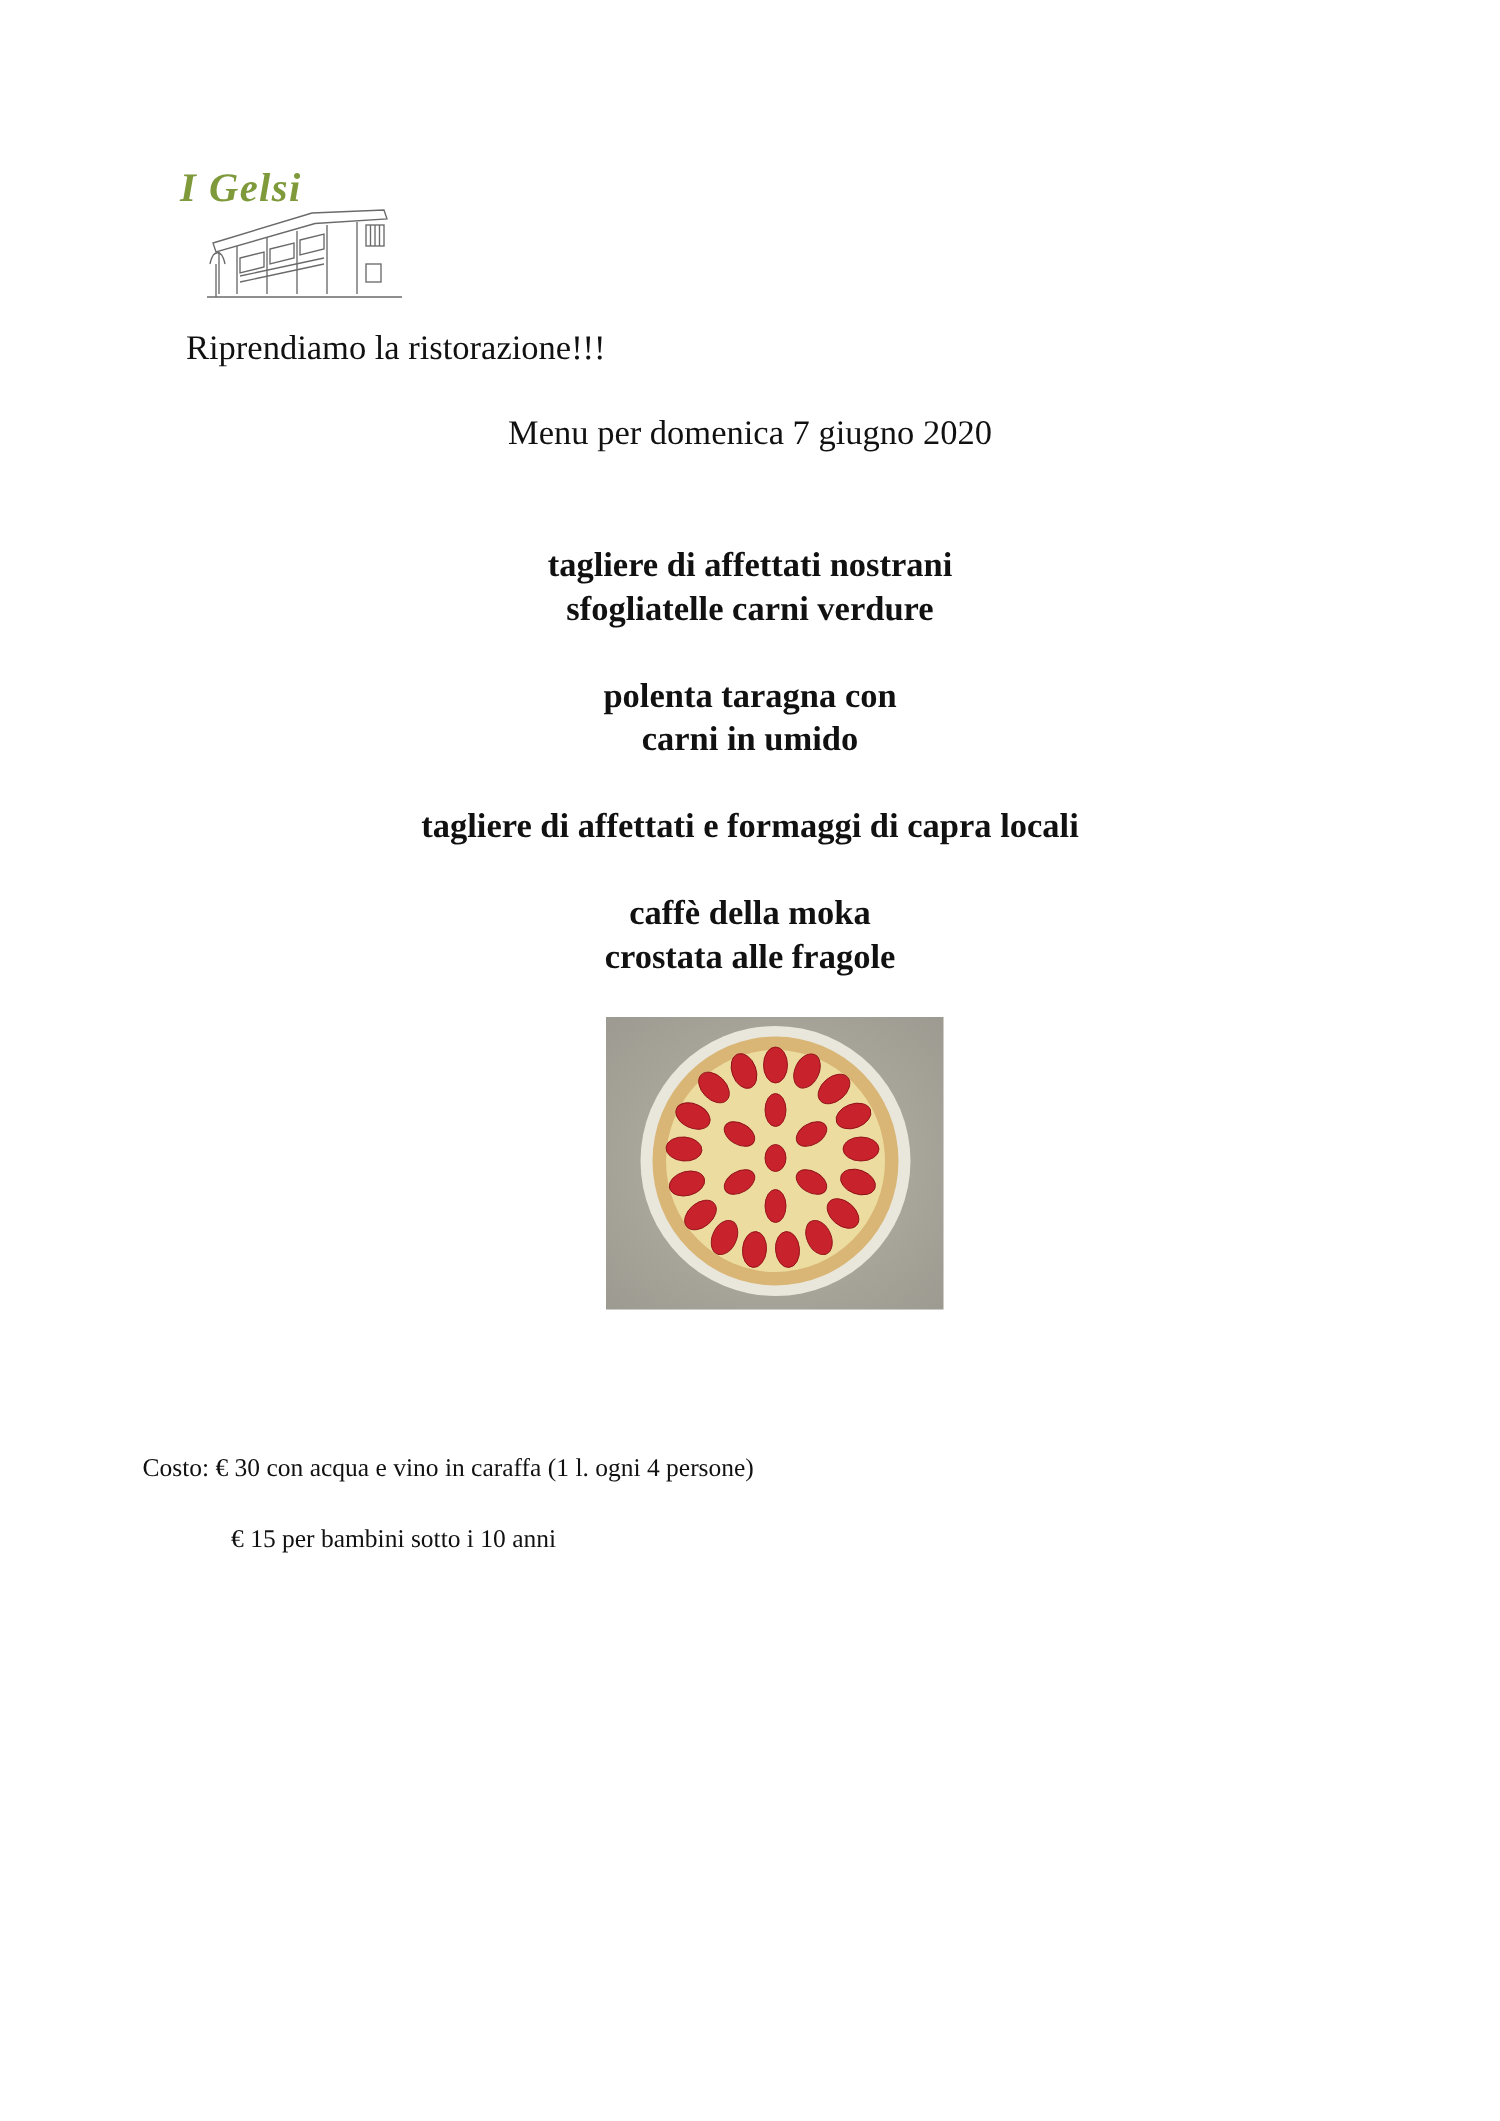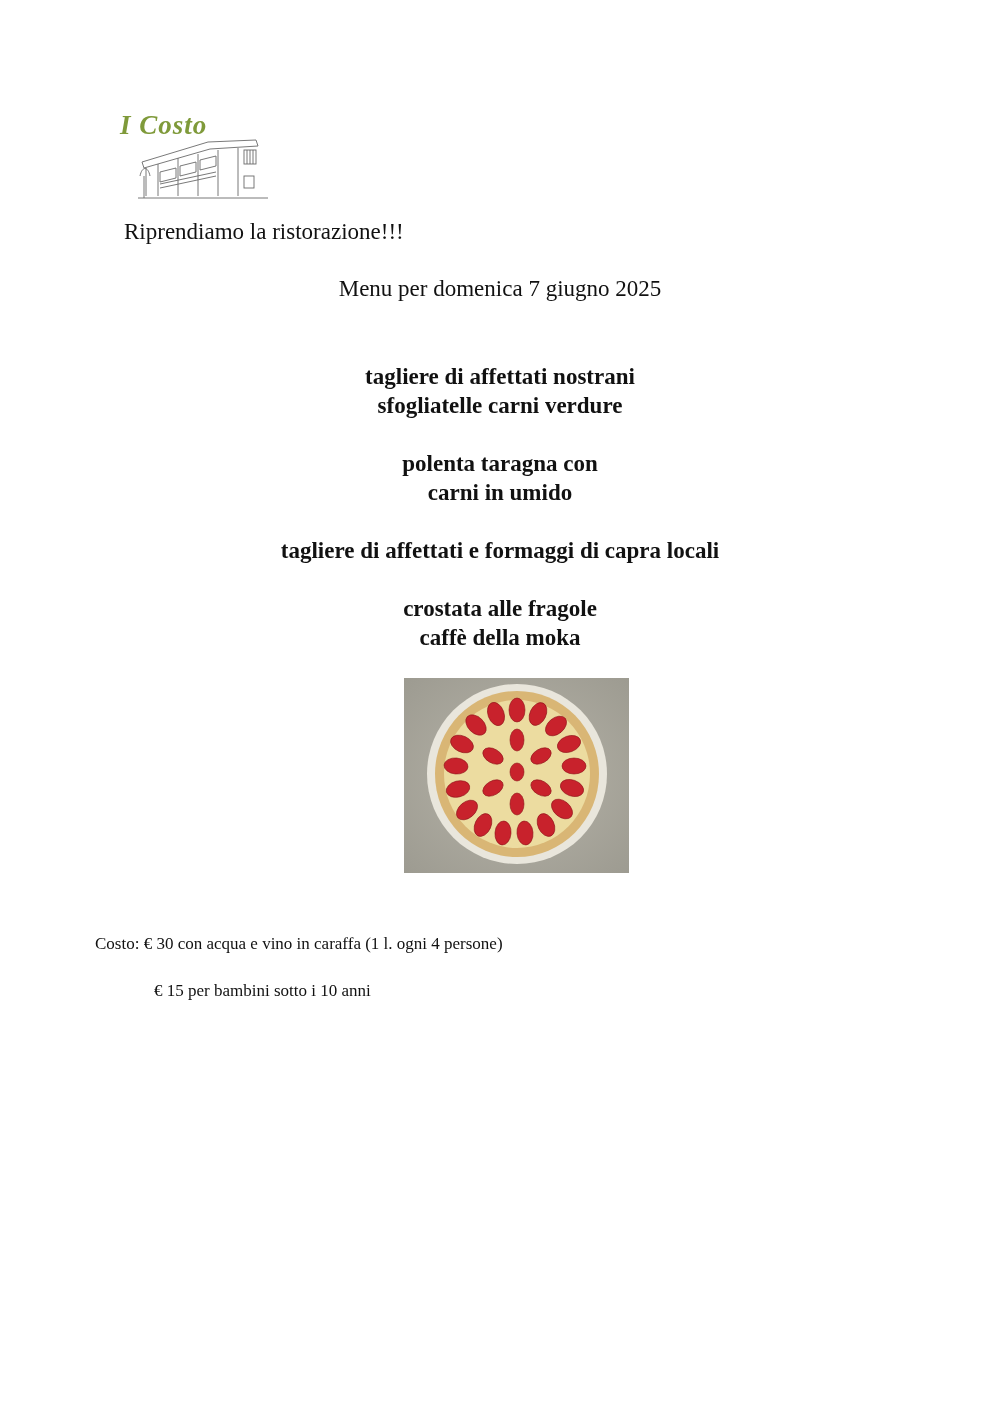--- a/index.html
+++ b/index.html
@@ -7,60 +7,60 @@
          font-family: "Liberation Serif", serif; color: #111; }
   .abs { position: absolute; }
   .logo { left: 108px; top: 108px; width: 165px; height: 96px; }
   .logo-text { position: absolute; left: 12px; top: 2px; font-family: "Liberation Serif", serif;
                font-style: italic; font-weight: bold; font-size: 27px; color: #7f9a3a; letter-spacing: 1px; }
   .logo-sketch { position: absolute; left: 30px; top: 24px; }
   .intro { left: 95px; top: 219px; font-size: 23px; margin-left: 29px; }
   .title { left: 0; width: 1000px; top: 276px; text-align: center; font-size: 23px; }
   .menu { left: 0; width: 1000px; text-align: center; font-size: 23px; line-height: 29px; font-weight: bold; }
   .photo { left: 404px; top: 678px; width: 225px; height: 195px; overflow: hidden; background: #a9a79d; }
-  .costs { left: 95px; font-size: 17px; }
+  .costs { left: 95px; font-size: 17px; margin-top: 35px; }
 </style>
 </head>
 <body>
 
 <div class="abs logo">
-  <div class="logo-text">I Costo</div>
+  <div class="logo-text">I Gelsi</div>
   <svg class="logo-sketch" width="132" height="70" viewBox="0 0 132 70">
     <g fill="none" stroke="#6a6a6a" stroke-width="0.9">
       <path d="M4 30 L70 10 L118 8 L120 14 L72 17 L6 36 Z"></path>
       <path d="M8 36 L8 64 M20 32 L20 64 M40 26 L40 64 M60 22 L60 64 M80 18 L80 64 M100 16 L100 64"></path>
       <path d="M22 40 L38 36 L38 46 L22 50 Z M42 34 L58 30 L58 40 L42 44 Z M62 28 L78 24 L78 34 L62 38 Z"></path>
       <path d="M22 52 L78 40 M22 56 L78 44"></path>
       <rect x="106" y="18" width="12" height="14"></rect>
       <path d="M109 18 V32 M112 18 V32 M115 18 V32"></path>
       <rect x="106" y="44" width="10" height="12"></rect>
       <path d="M0 66 L130 66"></path>
       <path d="M2 44 C4 34 10 34 12 44 M6 44 L6 66"></path>
     </g>
   </svg>
 </div>
 
 <div class="abs intro">Riprendiamo la ristorazione!!!</div>
 
-<div class="abs title">Menu per domenica 7 giugno 2025</div>
+<div class="abs title">Menu per domenica 7 giugno 2020</div>
 
 <div class="abs menu" style="top:362px">
   <div>tagliere di affettati nostrani</div>
   <div>sfogliatelle carni verdure</div>
 </div>
 <div class="abs menu" style="top:449px">
   <div>polenta taragna con</div>
   <div>carni in umido</div>
 </div>
 <div class="abs menu" style="top:536px">
   <div>tagliere di affettati e formaggi di capra locali</div>
 </div>
 <div class="abs menu" style="top:594px">
+  <div>caffè della moka</div>
   <div>crostata alle fragole</div>
-  <div>caffè della moka</div>
 </div>
 
 <div class="abs photo">
   <svg width="225" height="195" viewBox="0 0 225 195">
     <defs>
       <radialGradient id="bg" cx="50%" cy="50%" r="70%">
         <stop offset="0%" stop-color="#b7b4a9"></stop>
         <stop offset="100%" stop-color="#9d9b91"></stop>
       </radialGradient>
     </defs>

